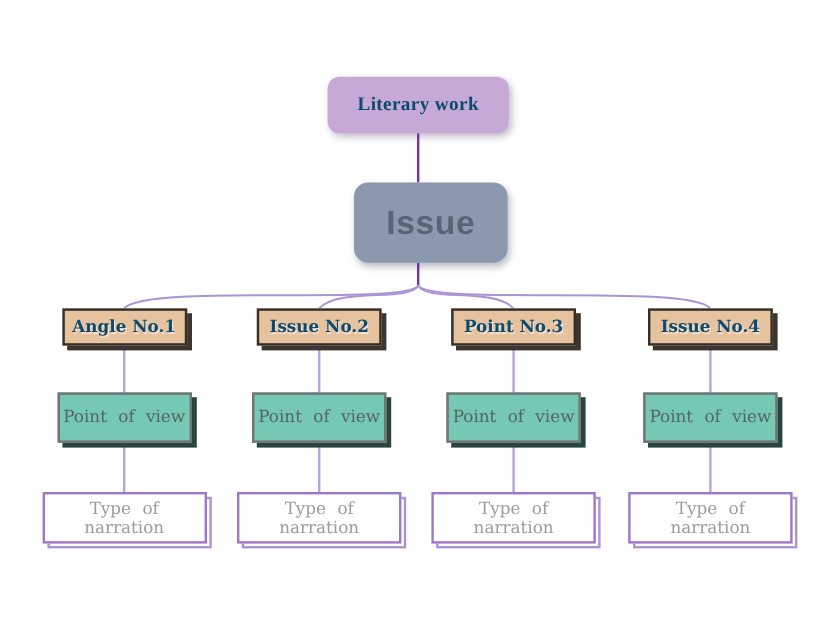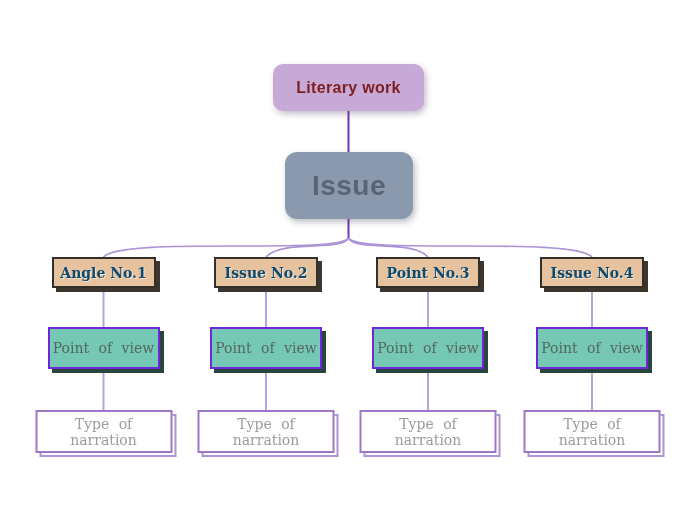--- a/index.html
+++ b/index.html
@@ -11,45 +11,45 @@
   .edge-primary{stroke:var(--connector-primary,#7434b3);stroke-width:2;fill:none;}
   .edge-fan{stroke:var(--connector-secondary,#ab93d6);stroke-width:1.6;fill:none;}
   .edge-drop{stroke:var(--connector-secondary,#ab93d6);stroke-width:2;fill:none;opacity:.85;}
 
   .node{position:absolute;box-sizing:border-box;display:flex;align-items:center;justify-content:center;text-align:center;cursor:pointer;}
 
   .literary{
     left:273px;top:64px;width:151px;height:47px;border-radius:10px;
     background:var(--root-fill,#c6a9d7);
     box-shadow:2px 3px 6px rgba(90,70,110,.35);
-    color:#7f1d1d;font-size:16px;font-weight:700;letter-spacing:.3px;
+    color:#0c4a6e;font-size:16px;font-weight:700;letter-spacing:.3px;font-family:Liberation Serif, serif;
   }
   .issue{
-    left:285px;top:152px;width:128px;height:67px;border-radius:12px;
+    left:295px;top:152px;width:128px;height:67px;border-radius:12px;
     background:var(--issue-fill,#8b99af);
     box-shadow:2px 3px 6px rgba(60,70,90,.35);
     color:#5a6374;font-size:28px;font-weight:700;letter-spacing:.5px;
   }
 
   .col{position:absolute;top:0;width:0;}
   .col .node{left:0;transform:translateX(-50%);}
   .col1{left:103.5px}.col2{left:266px}.col3{left:428px}.col4{left:592px}
 
   .angle{
     top:257px;width:104px;height:31px;
     background:var(--angle-fill,#e6c29e);
     border:2px solid #33302b;
     box-shadow:4px 4px 0 0 #3c362f;
     font-family:"DejaVu Serif",serif;font-weight:700;font-size:14px;color:#0c4a6e;
     text-shadow:1px 1px 0 rgba(255,255,255,.55);
   }
   .pov{
     top:327px;width:112px;height:42px;
     background:var(--pov-fill,#75c8b4);
-    border:2px solid #6d28d9;
+    border:2px solid #737373;
     box-shadow:4px 4px 0 0 #2a453f;
     font-family:"DejaVu Serif",serif;font-size:14px;color:#546761;word-spacing:5px;
   }
   .type{
     top:410px;width:137px;height:43px;
     background:#ffffff;
     border:2px solid var(--narration-border,#9e77c6);
     box-shadow:4px 4px 0 -2px #ffffff,4px 4px 0 0 #ad93d4;
     font-family:"DejaVu Serif",serif;font-size:14px;color:#9c9c9c;word-spacing:5px;align-items:center;
   }

